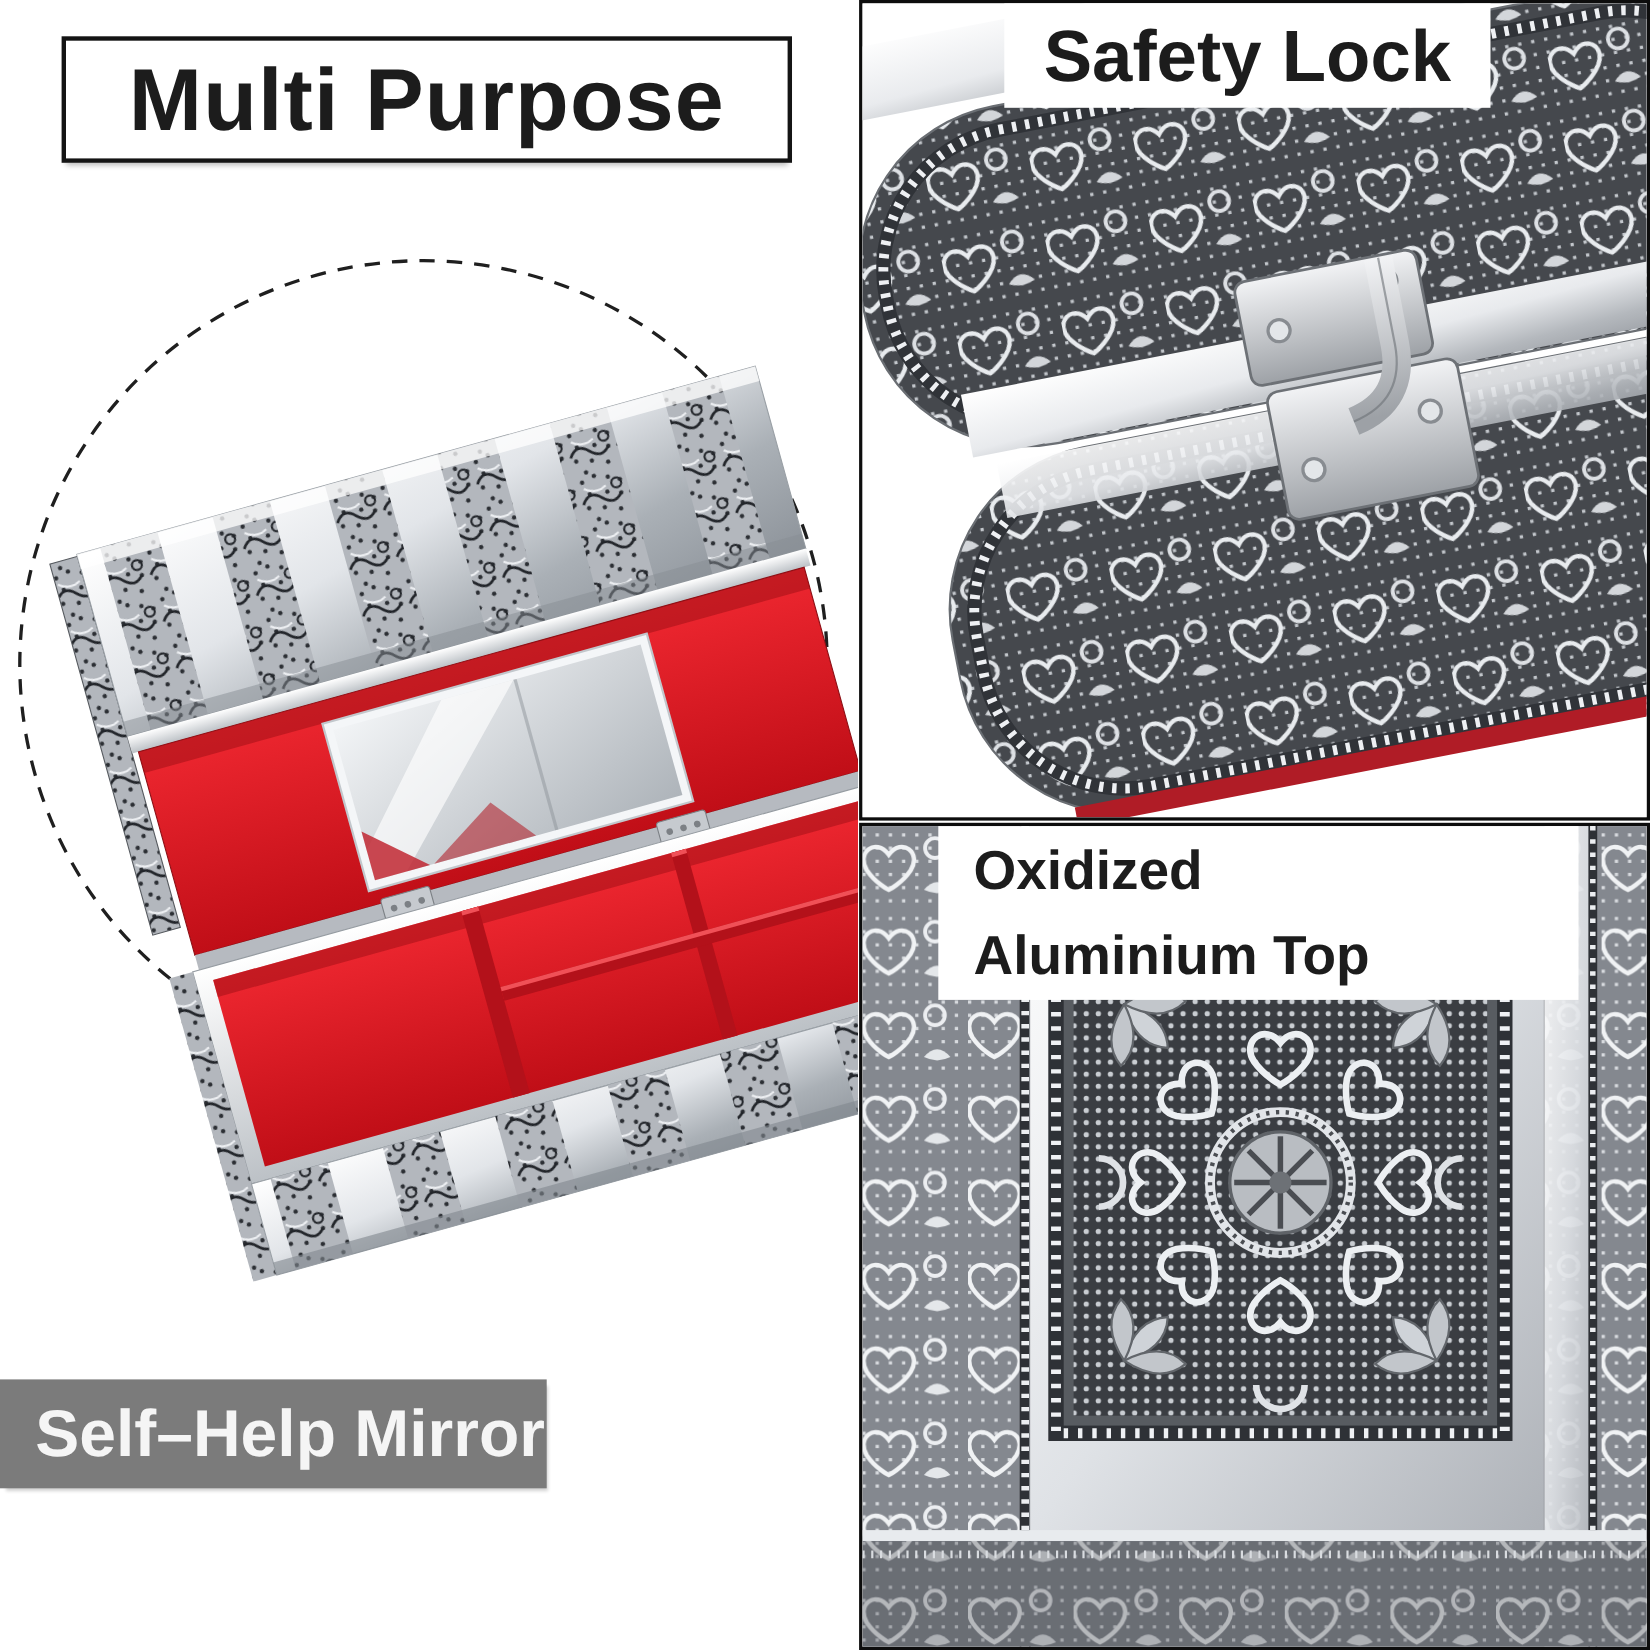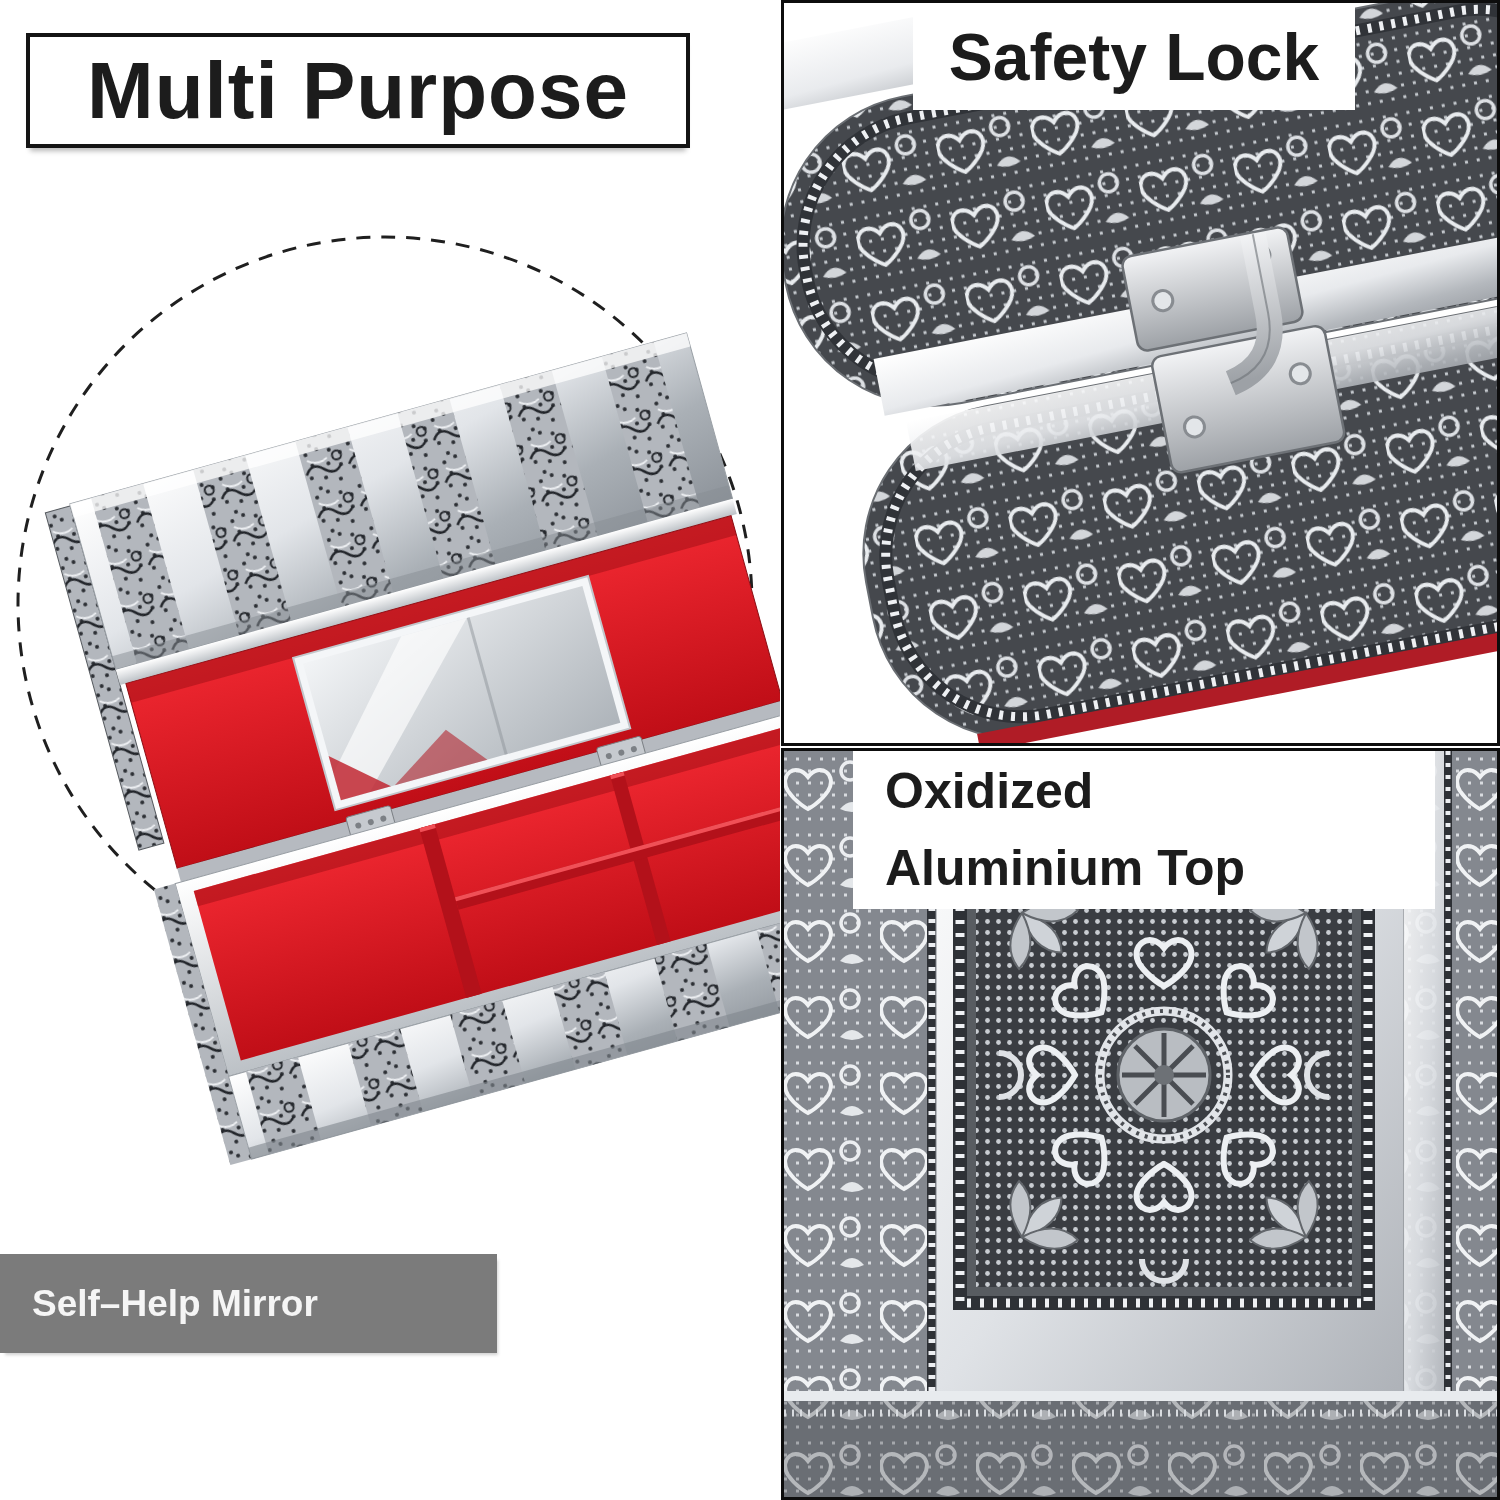--- a/index.html
+++ b/index.html
@@ -4,47 +4,47 @@
 <style>
   html,body{margin:0;padding:0;}
   body{
     width:1500px;height:1500px;position:relative;overflow:hidden;
     background:#ffffff;font-family:"Liberation Sans", sans-serif;
   }
   .abs{position:absolute;}
 
   
   .mp-box{
-    left:26px;top:33px;width:664px;height:115px;
+    left:56px;top:33px;width:664px;height:115px;
     border:4px solid #141414;background:#ffffff;
     display:flex;align-items:center;justify-content:center;
     box-shadow:0 7px 5px -4px rgba(0,0,0,.28);
     box-sizing:border-box;
   }
   .mp-box span{font-size:80px;font-weight:bold;color:#1c1c1c;letter-spacing:1px;}
 
   
   .left-art{left:0;top:0;width:780px;height:1500px;}
 
   
   .gray-bar{
     left:0;top:1254px;width:497px;height:99px;background:#7b7b7b;
     display:flex;align-items:center;box-sizing:border-box;padding-left:32px;
     box-shadow:3px 4px 3px -2px rgba(0,0,0,.18);
   }
-  .gray-bar span{font-size:37px;font-weight:bold;color:#f5f5f5;letter-spacing:0px;}
+  .gray-bar span{font-size:60px;font-weight:bold;color:#f5f5f5;letter-spacing:0px;}
 
   
   .photo{box-sizing:border-box;border:3px solid #0d0d0d;background:#ffffff;overflow:hidden;}
   .photo-tr{left:781px;top:0;width:719px;height:746px;}
   .photo-br{left:781px;top:748px;width:719px;height:752px;}
   .photo svg{position:absolute;left:0;top:0;}
 
   .label-sl{
-    left:129px;top:0;width:442px;height:107px;background:#ffffff;
+    left:129px;top:0;width:442px;height:95px;background:#ffffff;
     display:flex;align-items:center;justify-content:center;
   }
   .label-sl span{font-size:66px;font-weight:bold;color:#1c1c1c;}
 
   .label-ox{
     left:69px;top:0;width:582px;height:158px;background:#ffffff;
     display:flex;flex-direction:column;justify-content:center;box-sizing:border-box;
     padding-left:32px;
   }
   .label-ox div{font-size:50px;line-height:77px;font-weight:bold;color:#1c1c1c;}

